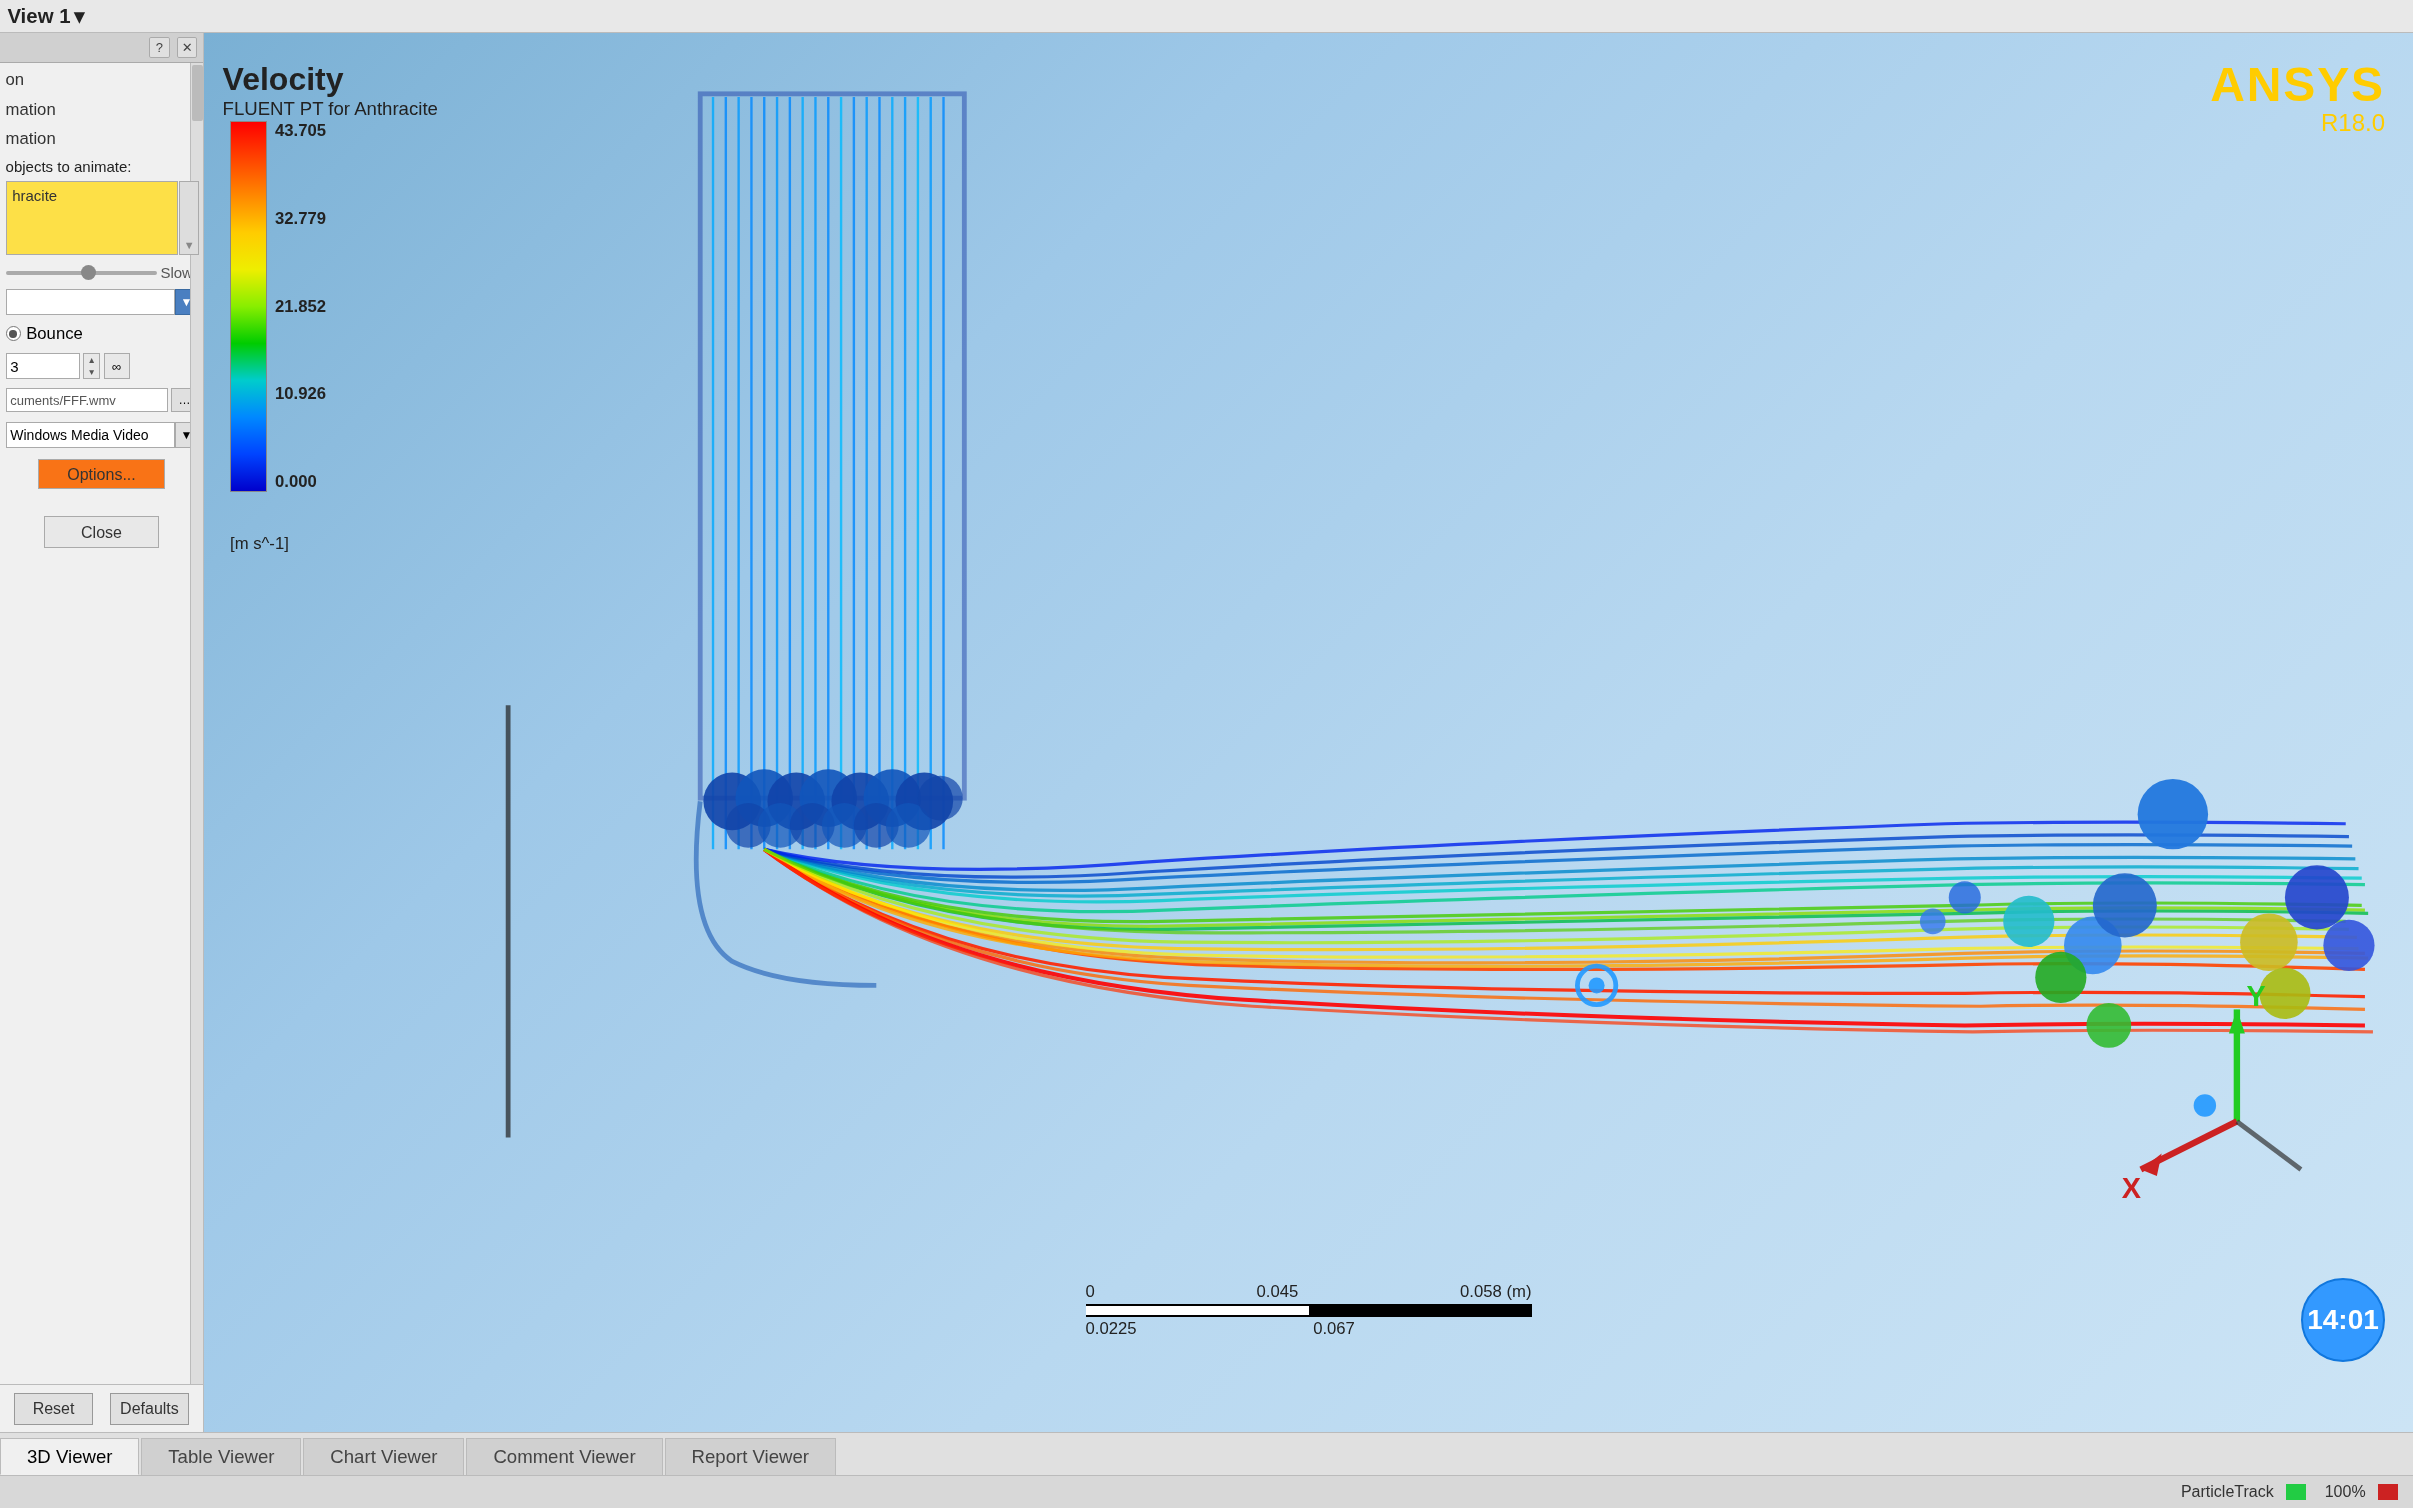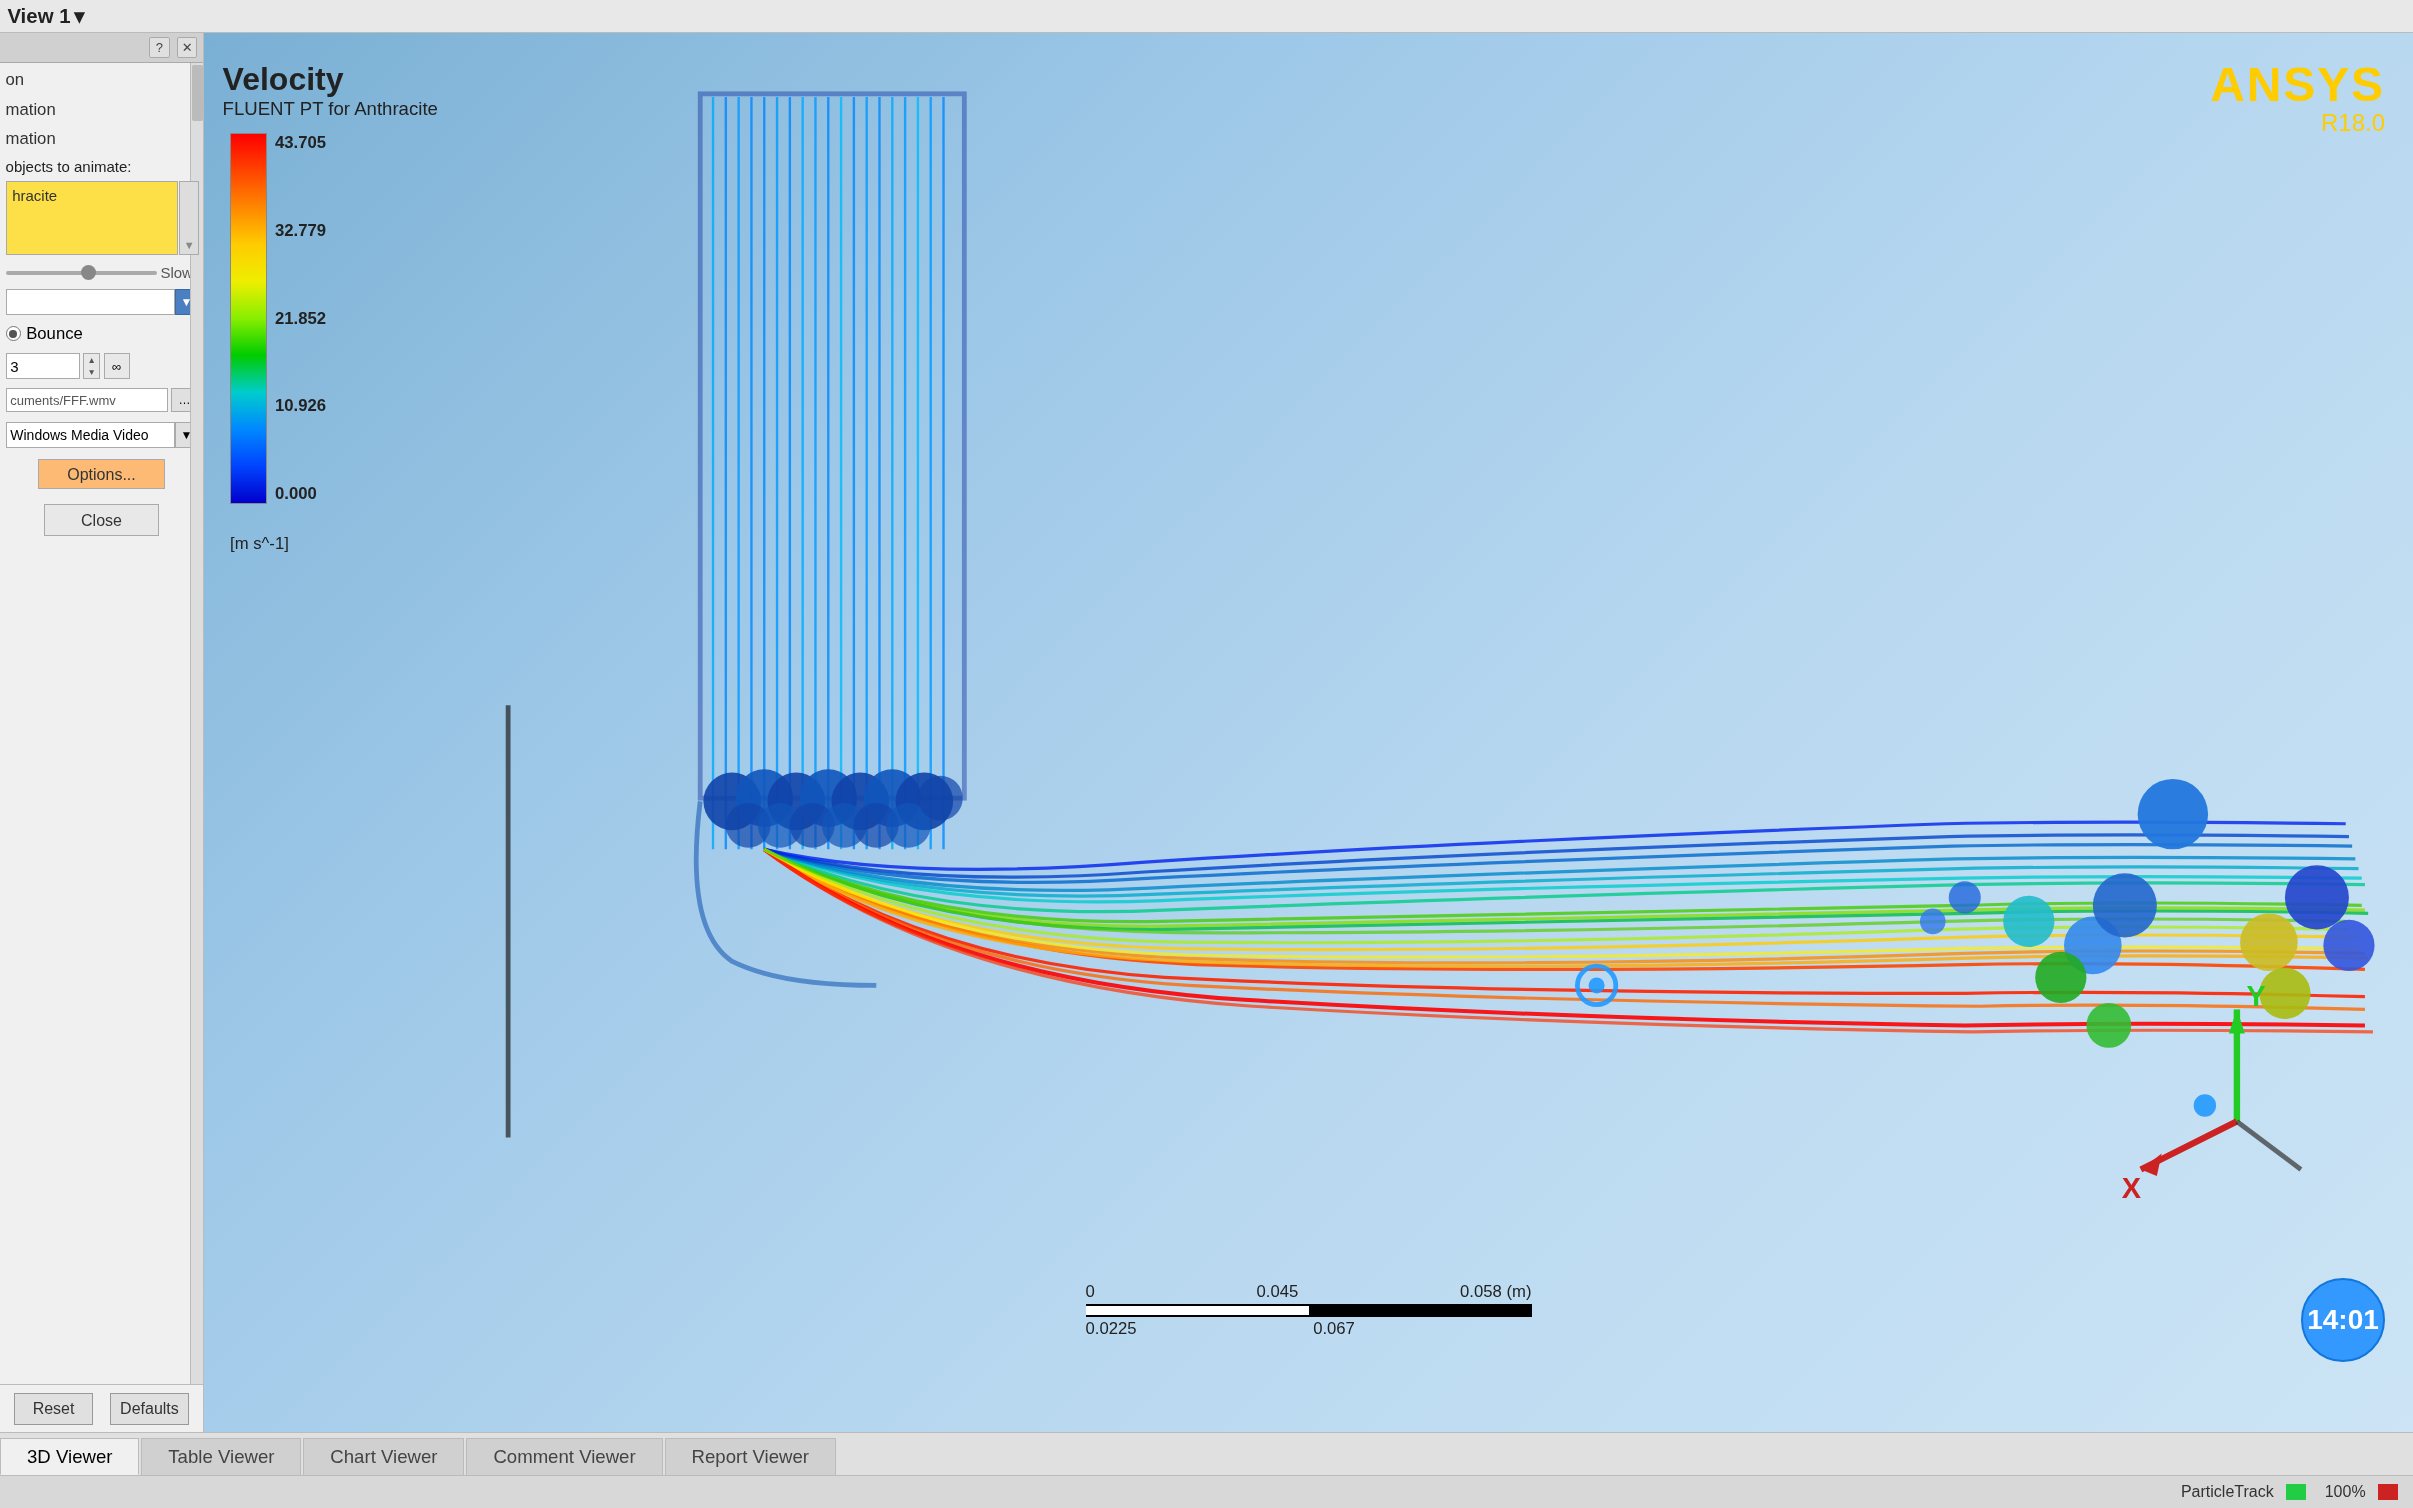--- a/index.html
+++ b/index.html
@@ -281,27 +281,27 @@
       align-items: center;
       justify-content: center;
       font-size: 12px;
       cursor: pointer;
     }
 
     .options-btn {
       display: block;
       width: 127px;
       height: 30px;
-      background: #fdba74;
+      background: #f97316;
       border: 0.9px solid #aaa;
       font-size: 16px;
       cursor: pointer;
       text-align: center;
       line-height: 30px;
-      margin: 0 auto 15px auto;
+      margin: 0 auto 27px auto;
       color: #333;
     }
     .close-btn {
       display: block;
       width: 115px;
       height: 32px;
       background: #e8e8e8;
       border: 0.9px solid #aaa;
       font-size: 16px;
       cursor: pointer;
@@ -351,21 +351,21 @@
       flex: 1;
       position: relative;
       overflow: hidden;
       background: linear-gradient(135deg, #7ab0d4 0%, #9ec8e8 30%, #b8d8f0 60%, #cce4f5 100%);
     }
 
     
     .colorbar {
       position: absolute;
       left: 26px;
-      top: 100px;
+      top: 88px;
       display: flex;
       flex-direction: column;
       align-items: flex-start;
     }
     .colorbar-gradient {
       width: 37px;
       height: 371px;
       background: linear-gradient(to bottom,
         #ff0000 0%,
         #ff4400 10%,

